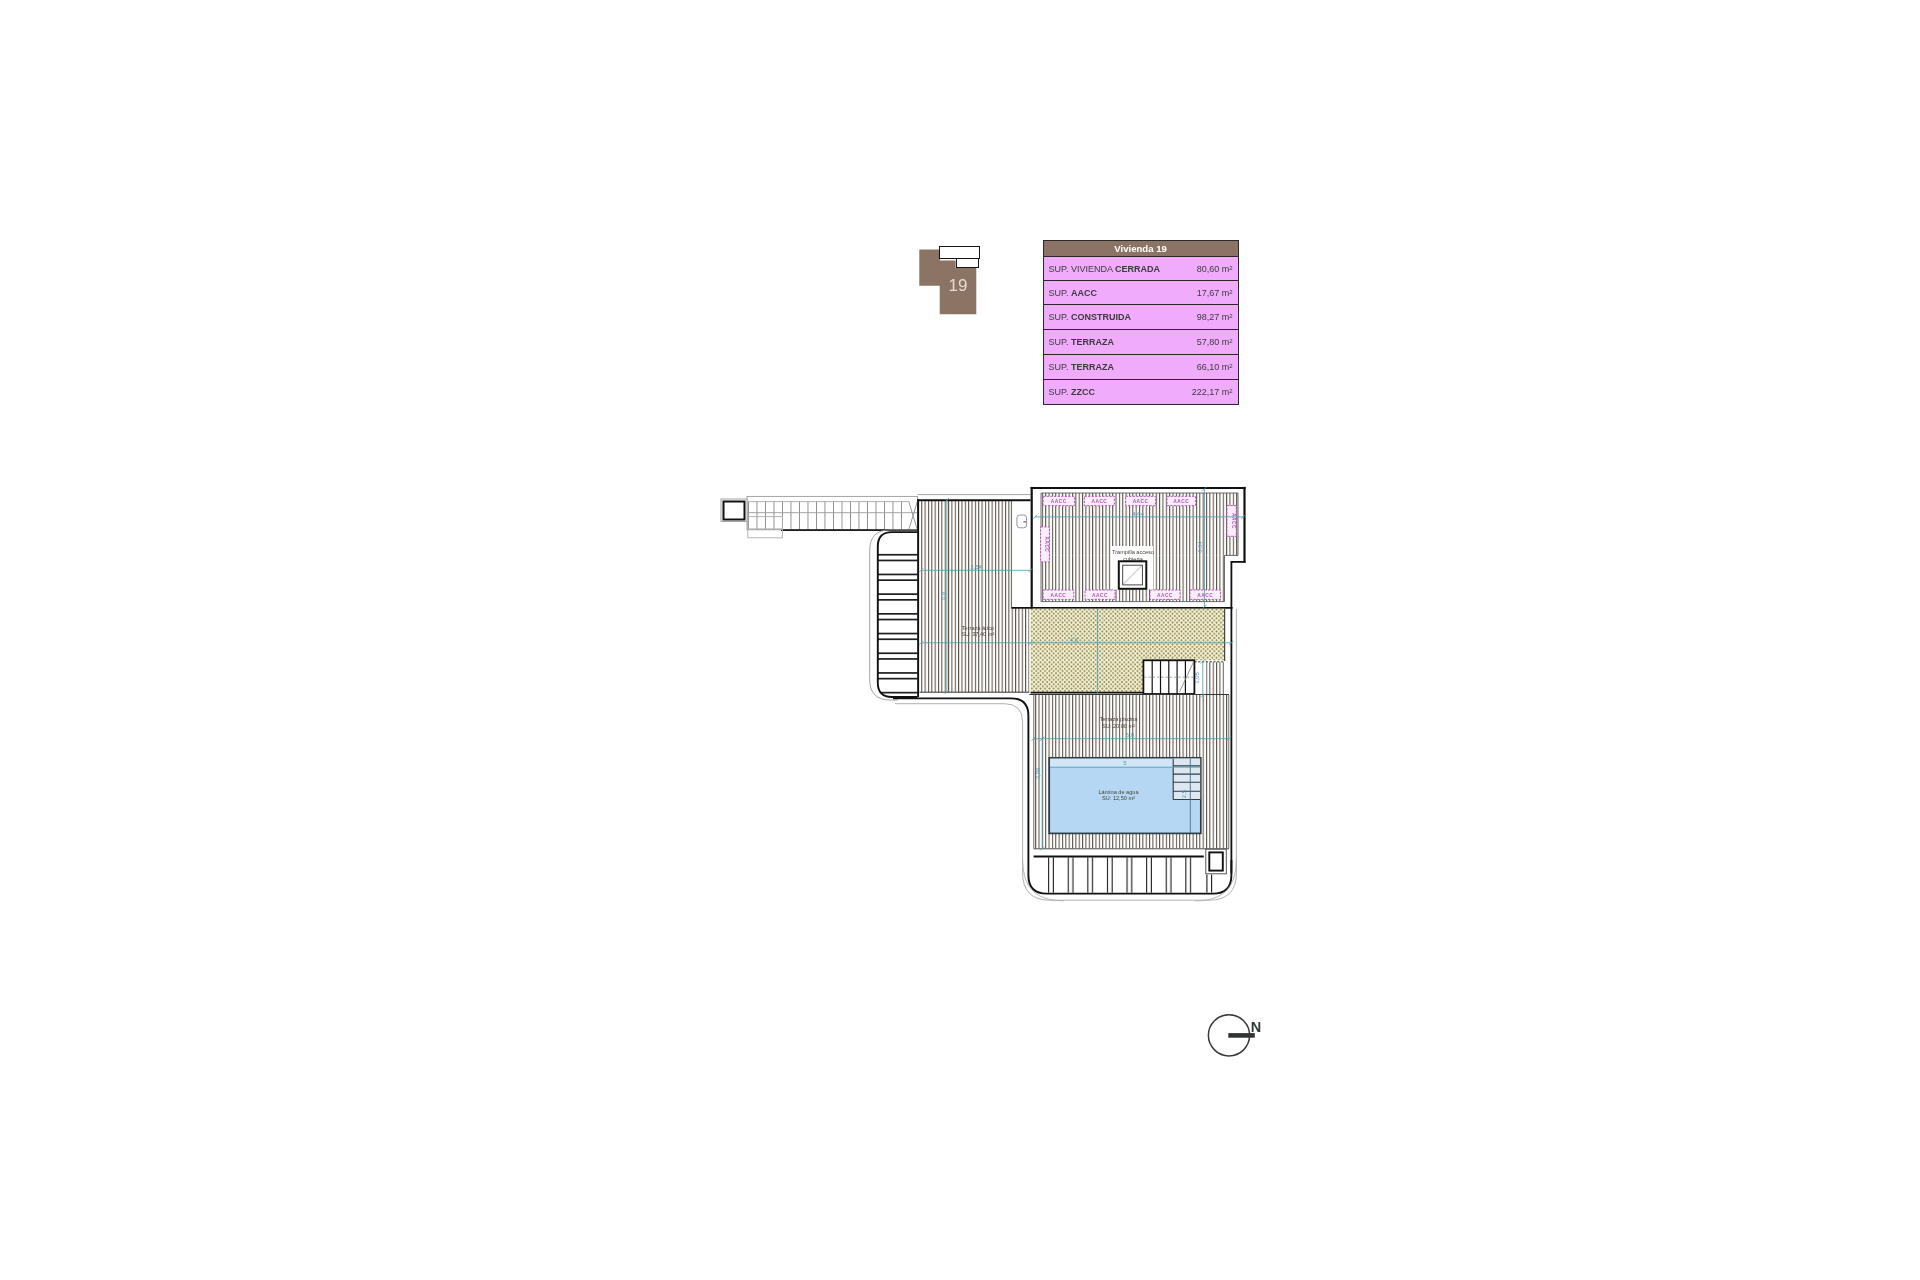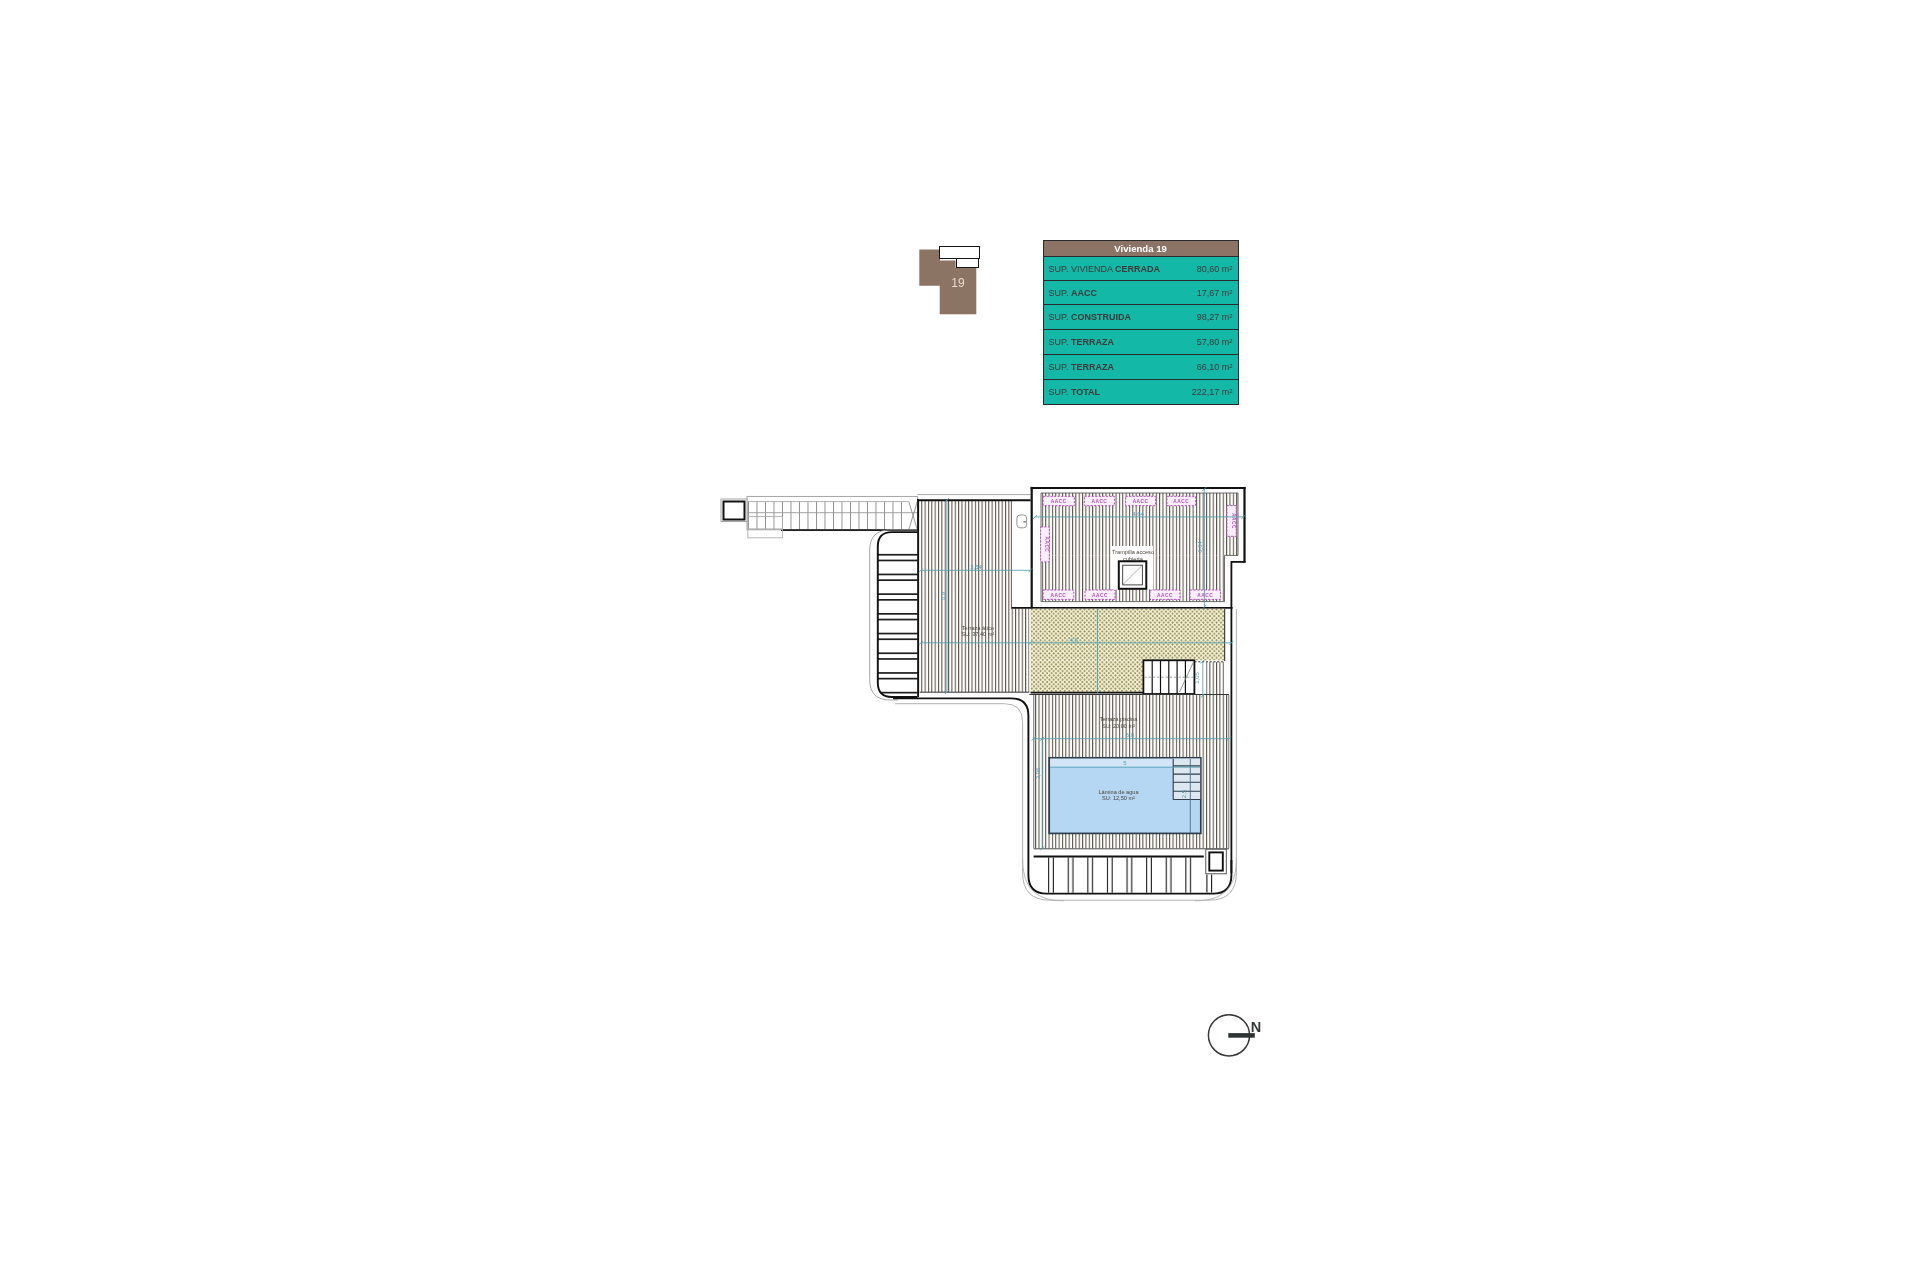--- a/index.html
+++ b/index.html
@@ -1,39 +1,39 @@
 <!DOCTYPE html>
 <html><head>
 <meta charset="utf-8">
 <style>
   html,body{margin:0;padding:0;background:#ffffff;}
   #page{position:relative;width:1920px;height:1280px;background:#ffffff;overflow:hidden;
         font-family:"Liberation Sans", sans-serif;}
   .abs{position:absolute;}
-  .tbl{border:1.4px solid #2a2a2a;background:#14b8a6;font-size:9px;color:#3b3b3b;}
+  .tbl{border:1.4px solid #2a2a2a;background:#f0abfc;font-size:9px;color:#3b3b3b;}
   .tbl .row{height:15.2px;display:flex;justify-content:space-between;align-items:center;padding:4px 5px;white-space:nowrap;}
   .tbl .row.r2{height:16px;}
   .tbl sup{font-size:6px;vertical-align:2px;line-height:0;}
   svg{position:absolute;left:0;top:0;}
 </style>
 </head>
 <body>
 <div id="page">
 
 <div class="abs" style="left:900px;top:240px;width:100px;height:90px;">
 
   <svg width="100" height="90" viewBox="0 0 100 90">
     <path d="M19.3,9.5 H40 V20.4 H55.6 V28.1 H76.3 V74.2 H39.7 V45.7 H19.3 Z" fill="#8c7464"></path>
   </svg>
 
   <div class="abs" style="left:39px;top:6px;width:38.5px;height:11.4px;border:1.9px solid #151515;background:#fff;"></div>
 
   <div class="abs" style="left:55.6px;top:19.4px;width:21px;height:7.7px;border:1.7px solid #151515;background:#fff;border-top:none;"></div>
 
-  <div class="abs" style="left:47px;top:36px;width:22px;text-align:center;font-size:12px;color:#ead9cd;">19</div>
+  <div class="abs" style="left:47px;top:36px;width:22px;text-align:center;font-size:17px;color:#ead9cd;">19</div>
 </div>
 
 <div class="abs tbl" style="left:1042.6px;top:240px;width:194px;">
 
   <div style="height:15px;background:#8b7466;color:#fff;font-weight:bold;text-align:center;line-height:15.4px;font-size:9.6px;">Vivienda 19</div>
 
   <div class="row" style="border-top:1.2px solid #2a2a2a;">
         <span>SUP. VIVIENDA <b>CERRADA</b></span>
         <span>80,60 m<sup>2</sup></span>
       </div>
@@ -55,21 +55,21 @@
         <span>SUP. <b>TERRAZA</b></span>
         <span>57,80 m<sup>2</sup></span>
       </div>
 
   <div class="row r2" style="border-top:1.2px solid #2a2a2a;">
         <span>SUP. <b>TERRAZA</b></span>
         <span>66,10 m<sup>2</sup></span>
       </div>
 
   <div class="row r2" style="border-top:1.2px solid #2a2a2a;">
-        <span>SUP. <b>TOTAL</b></span>
+        <span>SUP. <b>ZZCC</b></span>
         <span>222,17 m<sup>2</sup></span>
       </div>
 </div>
 
 <svg id="plan" width="1920" height="1280" viewBox="0 0 1920 1280" font-family="Liberation Sans, sans-serif">
 <defs>
   <pattern id="deck" width="3.35" height="8" patternUnits="userSpaceOnUse">
           <rect x="0" y="0" width="1.05" height="8" fill="#5a5044"></rect>
         </pattern>
   <pattern id="tick" width="8.5" height="8" patternUnits="userSpaceOnUse">

